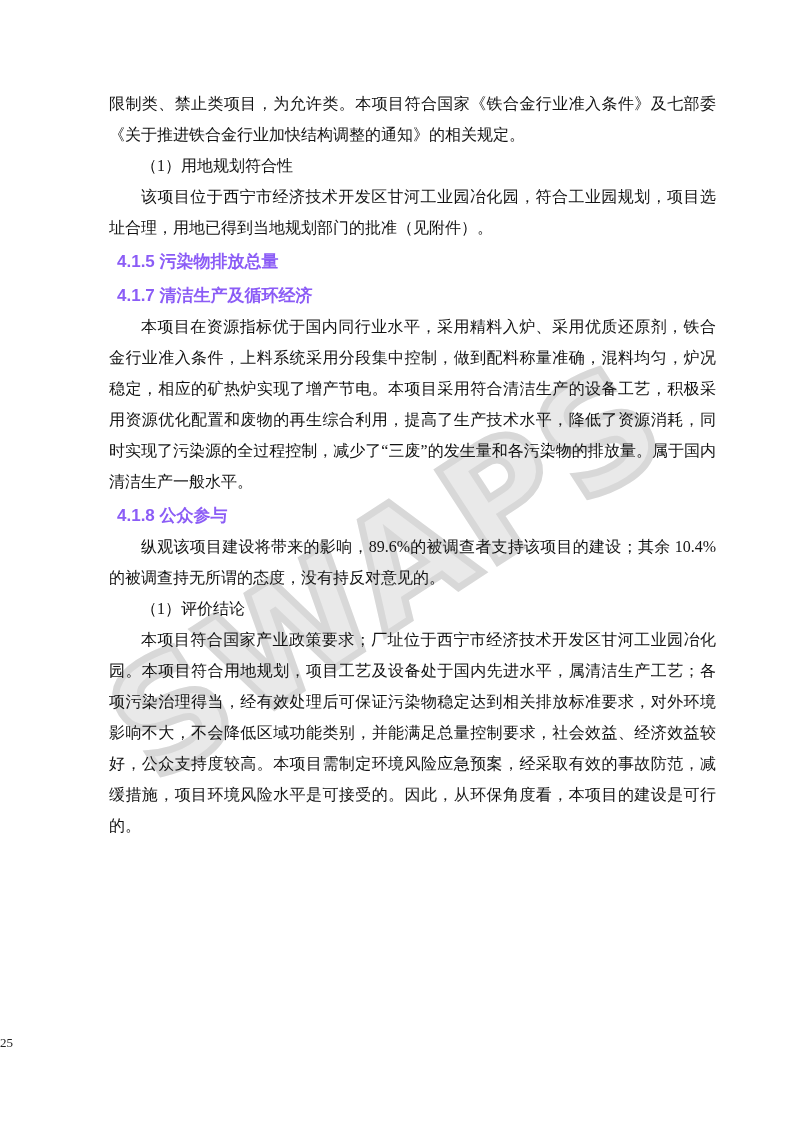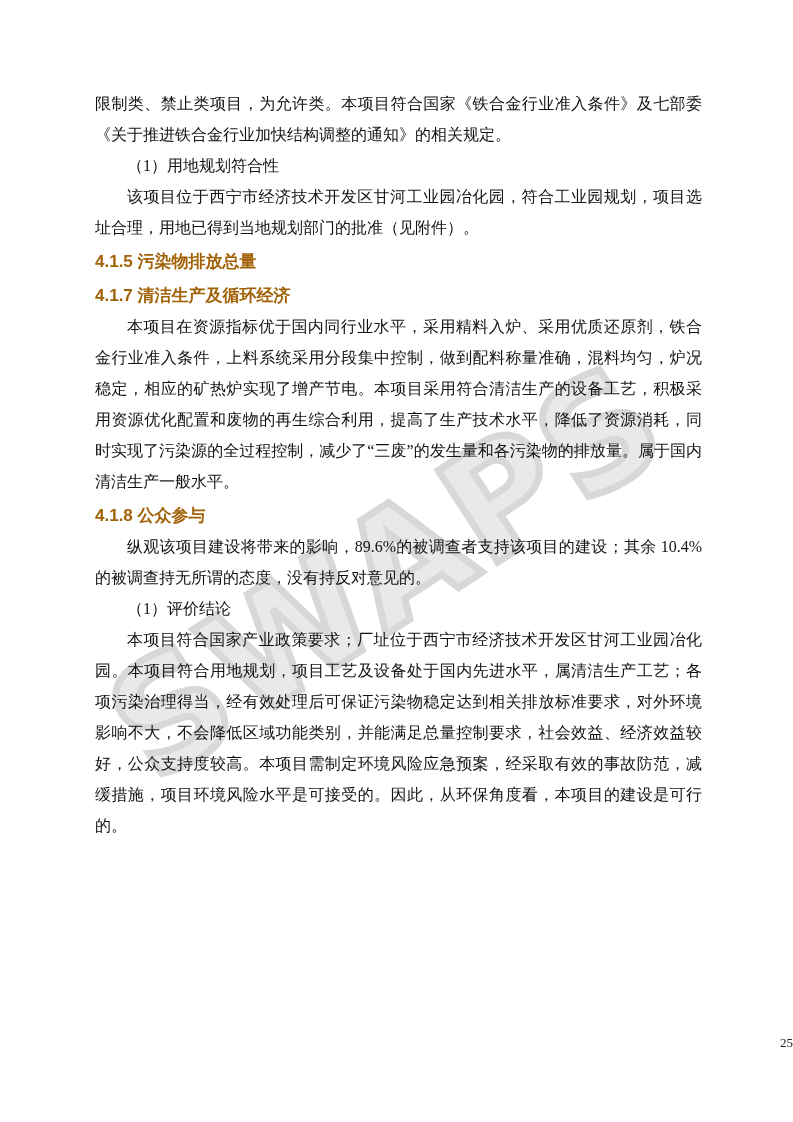--- a/index.html
+++ b/index.html
@@ -30,46 +30,46 @@
     font-weight: 800;
     font-size: 150px;
     letter-spacing: 4px;
     color: #e9e9e9;
     -webkit-text-stroke: 7px #d8d8d8;
     user-select: none;
     z-index: 0;
   }
   .content {
     position: absolute;
-    left: 95px;
+    left: 109px;
     top: 88px;
     width: 607px;
     z-index: 1;
     color: #121212;
     font-size: 16px;
     line-height: 31px;
     text-align: justify;
   }
   .content p { margin: 0; }
   .content p.ind { text-indent: 2em; }
   .content h3 {
-    margin: 3px 0 0 0;
+    margin: 3px 0 0 8px;
     font-family: "Liberation Sans", "DejaVu Sans", sans-serif;
     font-weight: 700;
     font-size: 17px;
     line-height: 31px;
-    color: #a16207;
+    color: #8b5cf6;
     text-align: left;
   }
   .page-number {
     position: absolute;
     left: 0;
     right: 0;
     top: 1035px;
-    text-align: right;
+    text-align: left;
     font-size: 13px;
     color: #222222;
     z-index: 1;
   }
 </style>
 </head>
 <body>
 
 <div class="page">
 

